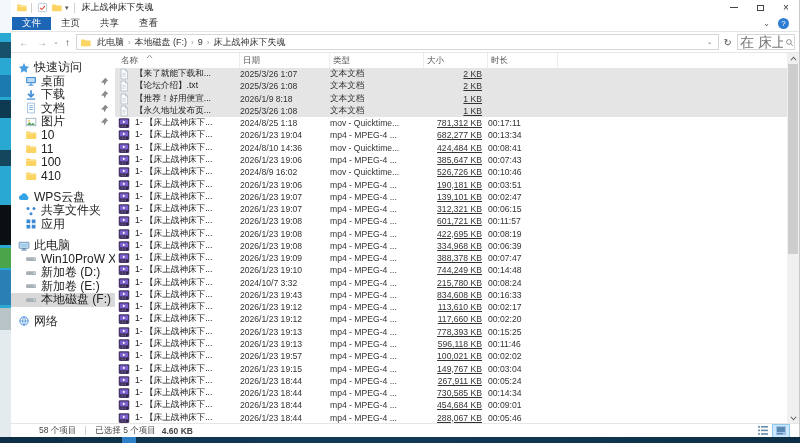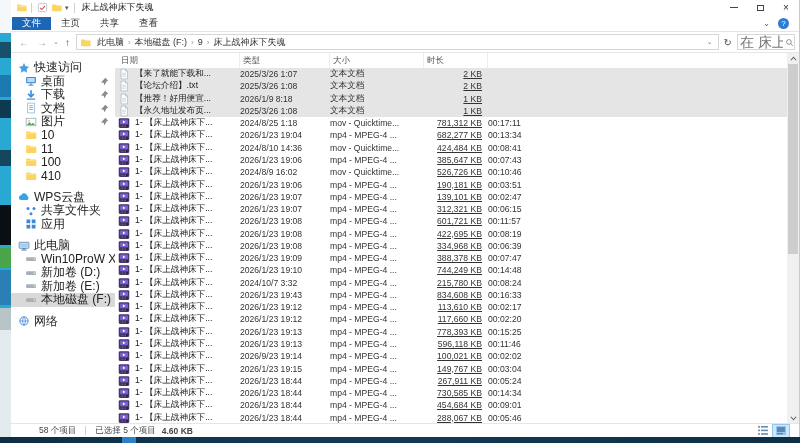--- a/index.html
+++ b/index.html
@@ -398,20 +398,26 @@
               <circle cx="8" cy="8" r="5.5" fill="none" stroke="#3c8ad6" stroke-width="1.3"></circle>
               <path d="M2.5 8h11M8 2.5c-2.5 3-2.5 8 0 11M8 2.5c2.5 3 2.5 8 0 11" fill="none" stroke="#3c8ad6" stroke-width="1"></path>
             </svg>
           </span>
           <span class="lbl">网络</span>
         </div>
       </div>
 
     <div class="content">
       <div class="list-header">
+        <span class="hcell">
+          <span class="sort-caret"><svg viewBox="0 0 8 5">
+                <path d="M1 4.5L4 1l3 3.5" fill="none" stroke="#888" stroke-width="1"></path>
+              </svg></span>
+          <span>名称</span>
+        </span>
         <span class="hcell">日期</span>
         <span class="hcell">类型</span>
         <span class="hcell">大小</span>
         <span class="hcell">时长</span>
         <span class="hcell"></span>
       </div>
       <div class="rows" id="rows">
           <div class="row sel">
             <span class="ficon">
               <svg viewBox="0 0 16 16">
@@ -915,21 +921,21 @@
                 <rect x="2.7" y="11" width="10.6" height="2.2" fill="#2a2040"></rect>
                 <g fill="#bba8ea">
                   <rect x="3.4" y="11.6" width="1.2" height="1"></rect>
                   <rect x="5.4" y="11.6" width="1.2" height="1"></rect>
                   <rect x="7.4" y="11.6" width="1.2" height="1"></rect>
                   <rect x="9.4" y="11.6" width="1.2" height="1"></rect>
                 </g>
               </svg>
             </span>
             <span class="cell name">1- 【床上战神床下...</span>
-            <span class="cell date">2026/9/23 19:14</span>
+            <span class="cell date">2026/1/23 19:57</span>
             <span class="cell type">mp4 - MPEG-4 ...</span>
             <span class="cell size">100,021 KB</span>
             <span class="cell dur">00:02:02</span>
             <span class="cell blank"></span>
           </div>
           <div class="row">
             <span class="ficon">
               <svg viewBox="0 0 16 16">
                 <rect x="1" y="1.5" width="14" height="13" rx="1.5" fill="#463566"></rect>
                 <rect x="2.7" y="3.2" width="10.6" height="6.6" rx="1" fill="#7a5fd0"></rect>

